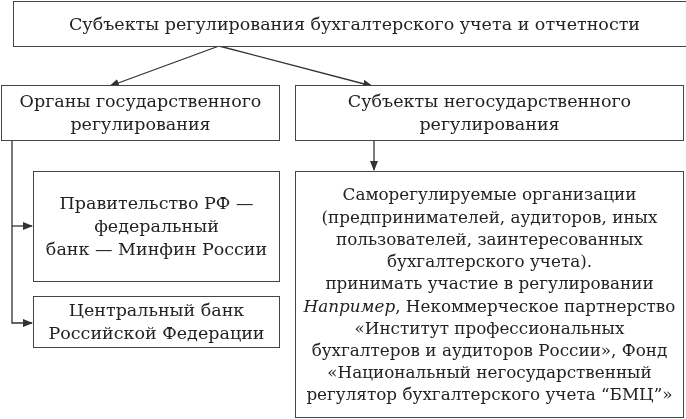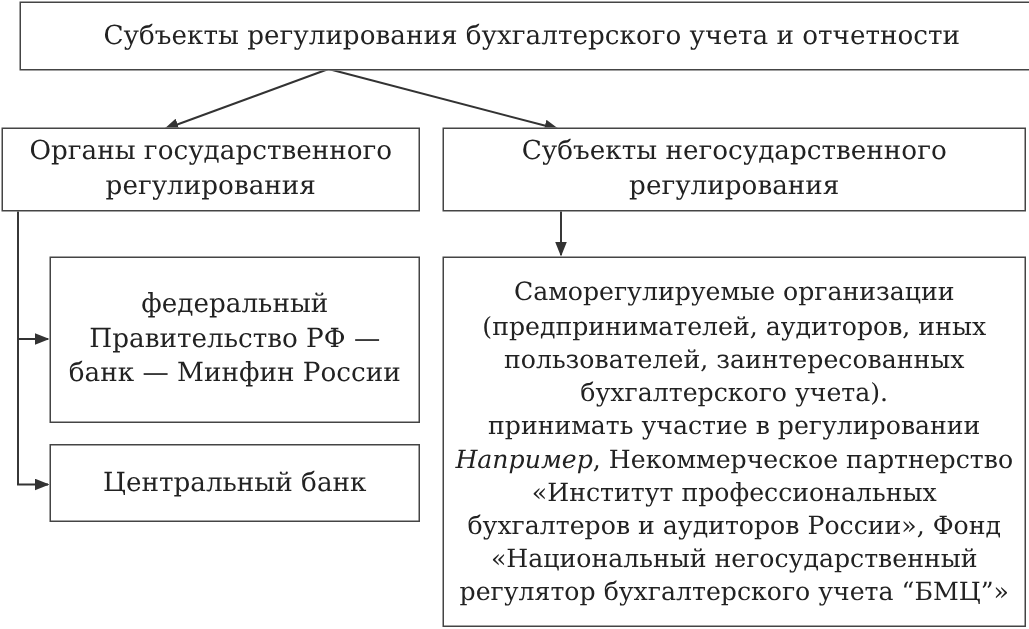--- a/index.html
+++ b/index.html
@@ -39,29 +39,30 @@
 
 <div class="box" style="left:295px;top:85px;width:389px;height:56px;">
   <div>
     <span>Субъекты негосударственного</span>
     <span>регулирования</span>
   </div>
 </div>
 
 <div class="box" style="left:33px;top:171px;width:247px;height:111px;">
   <div>
+    <span>Правительство РФ —</span>
     <span>федеральный</span>
-    <span>Правительство РФ —</span>
     <span>банк — Минфин России</span>
   </div>
 </div>
 
 <div class="box" style="left:33px;top:296px;width:247px;height:52px;">
   <div>
     <span>Центральный банк</span>
+    <span>Российской Федерации</span>
   </div>
 </div>
 
 <div class="box rtext" style="left:295px;top:171px;width:389px;height:247px;">
   <div>
     <span>Саморегулируемые организации</span>
     <span>(предпринимателей, аудиторов, иных</span>
     <span>пользователей, заинтересованных</span>
     <span>бухгалтерского учета).</span>
     <span>принимать участие в регулировании</span>

